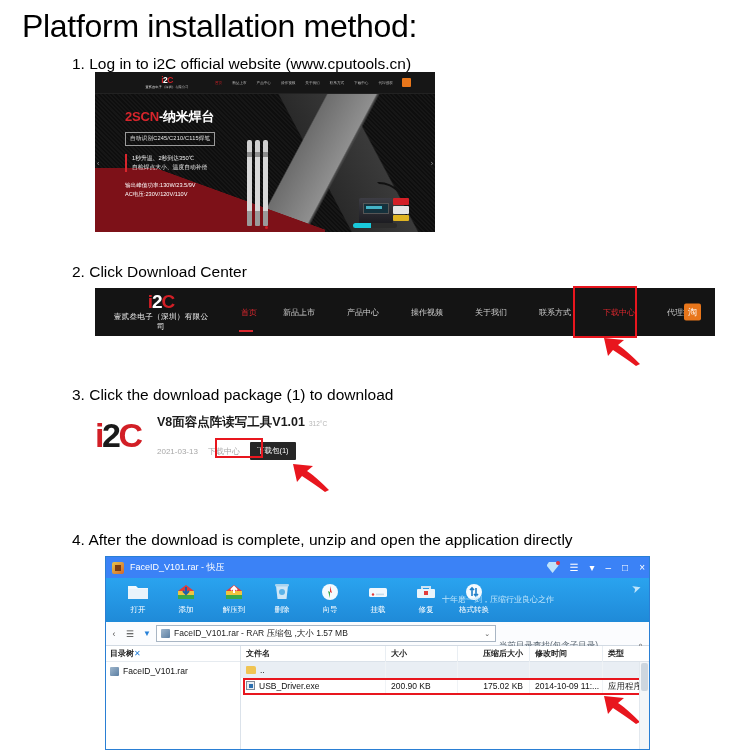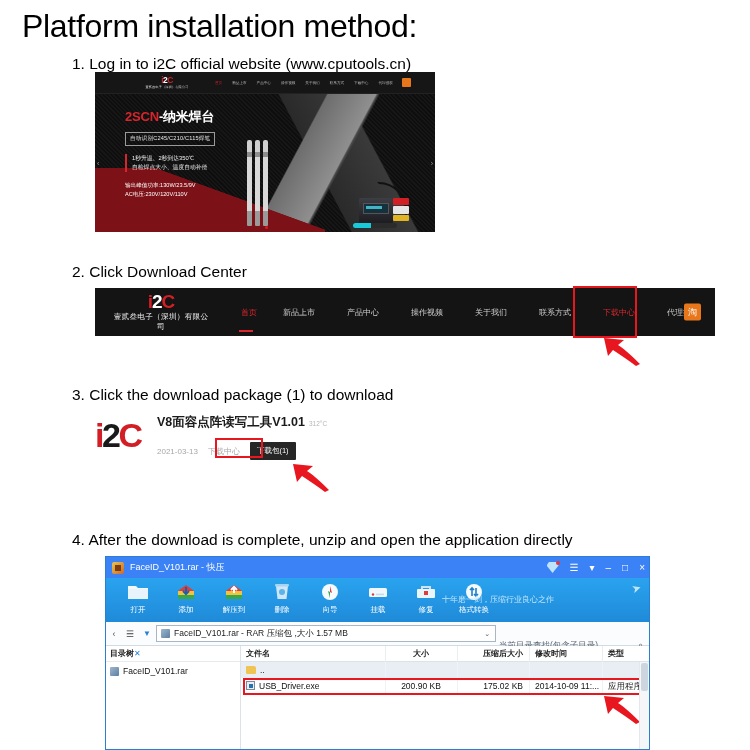--- a/index.html
+++ b/index.html
@@ -332,21 +332,21 @@
     background:linear-gradient(135deg,#9fb6cc,#5b7fa3); border-radius:1px;
   }
   .kz-files{ flex:1; position:relative; }
   .kz-cols{
     display:flex; height:16px; align-items:center;
     font-size:8px; font-weight:bold; color:#222;
     border-bottom:1px solid #dbe2ea; background:#fff;
   }
   .kz-cols div{ padding-left:5px; border-right:1px solid #e9eef3; height:16px; line-height:16px; }
   .c-name{ width:145px; }
-  .c-size{ width:72px; text-align:center; padding-right:6px !important; }
+  .c-size{ width:72px; text-align:left; padding-right:6px !important; }
   .c-packed{ width:72px; text-align:right; padding-right:6px !important; }
   .c-date{ width:73px; }
   .c-type{ flex:1; border-right:none !important; }
   .kz-row{
     display:flex; height:16px; align-items:center; font-size:8.5px; color:#111;
   }
   .kz-row.up{ background:#e9eef4; }
   .kz-row div{ padding-left:5px; height:16px; line-height:16px; border-right:1px solid #f0f3f6;}
   .kz-row .c-type{ border-right:none; }
   .exe-ico{

